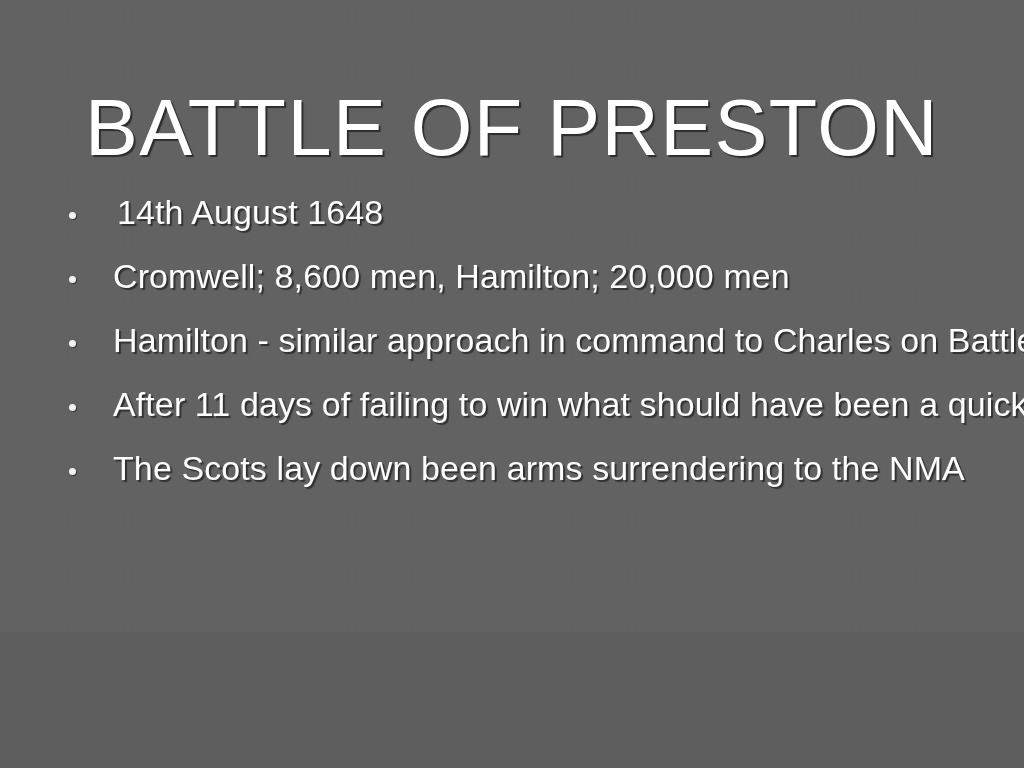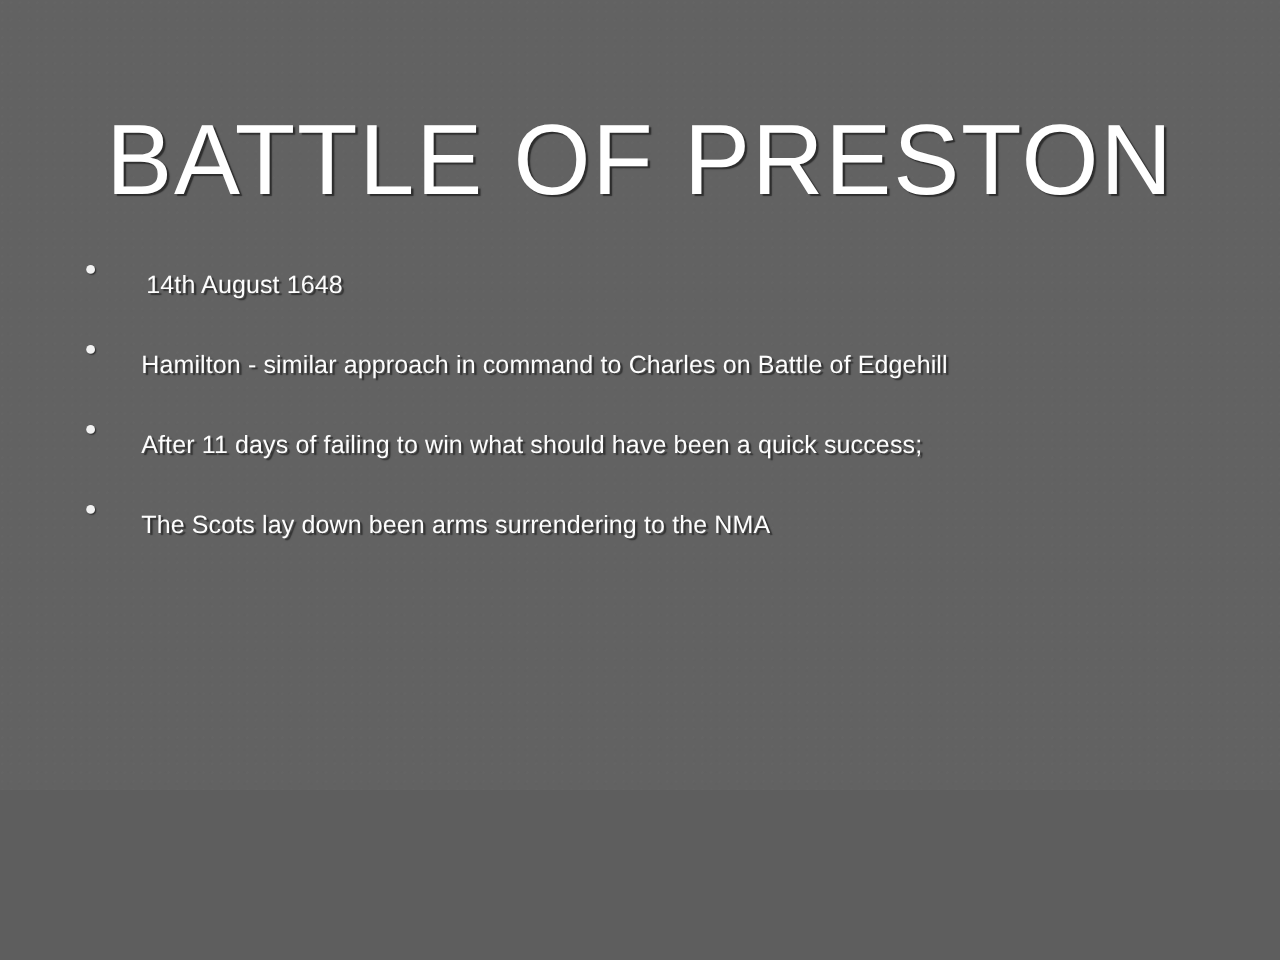--- a/index.html
+++ b/index.html
@@ -67,26 +67,26 @@
     width: 7px;
     height: 7px;
     border-radius: 50%;
     background: #f2f2f2;
     box-shadow: 1px 1px 1px rgba(0,0,0,0.45);
   }
 
   .bullet-text {
     position: absolute;
     left: 113px;
-    top: 16px;
+    top: 0;
     height: 64px;
     line-height: 52px;
     color: #fdfdfd;
     font-family: "Liberation Sans", sans-serif;
-    font-size: 20px;
+    font-size: 34px;
     font-weight: 400;
     letter-spacing: 0.1px;
     white-space: nowrap;
     text-shadow: 2px 2px 1px rgba(0,0,0,0.5);
   }
 
   
   .bullet-row.extra-indent .bullet-text {
     left: 117px;
   }
@@ -98,20 +98,24 @@
 
   <h1 id="slide-title">BATTLE OF PRESTON</h1>
 
   <ul id="bullet-list">
 
     <li class="bullet-row extra-indent">
       <span class="bullet-marker"></span>
       <span class="bullet-text">14th August 1648</span>
     </li>
 
+    <li class="bullet-row">
+      <span class="bullet-marker"></span>
+      <span class="bullet-text">Cromwell; 8,600 men, Hamilton; 20,000 men</span>
+    </li>
 
     <li class="bullet-row">
       <span class="bullet-marker"></span>
       <span class="bullet-text">Hamilton - similar approach in command to Charles on Battle of Edgehill</span>
     </li>
 
     <li class="bullet-row">
       <span class="bullet-marker"></span>
       <span class="bullet-text">After 11 days of failing to win what should have been a quick success;</span>
     </li>

